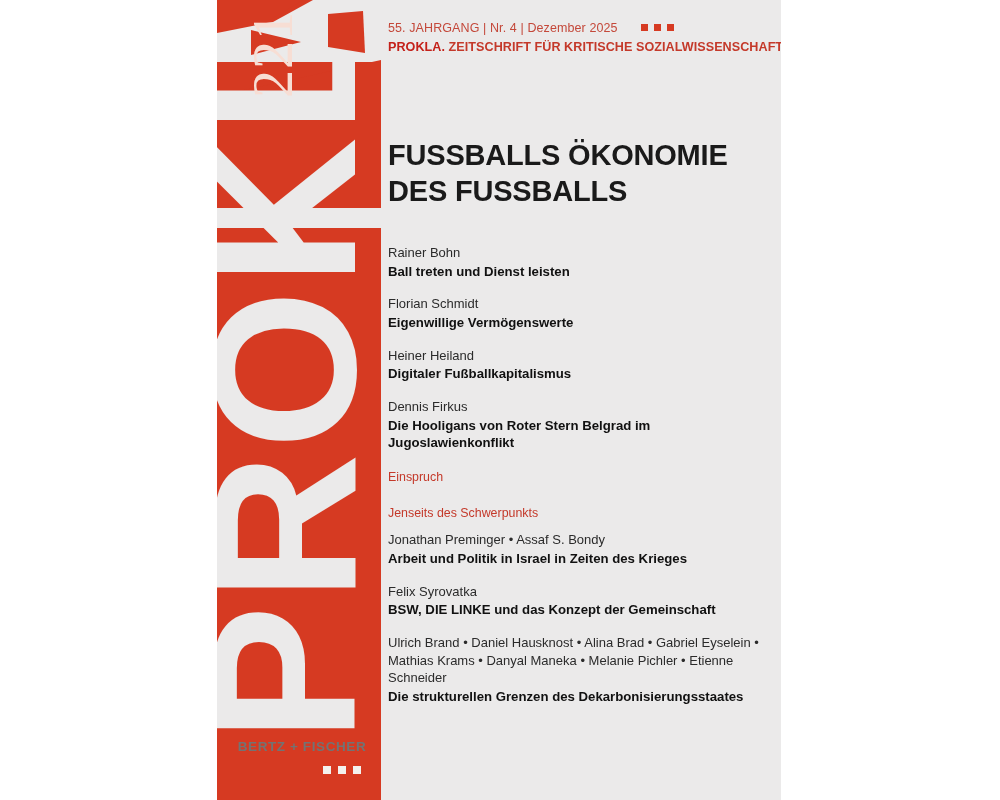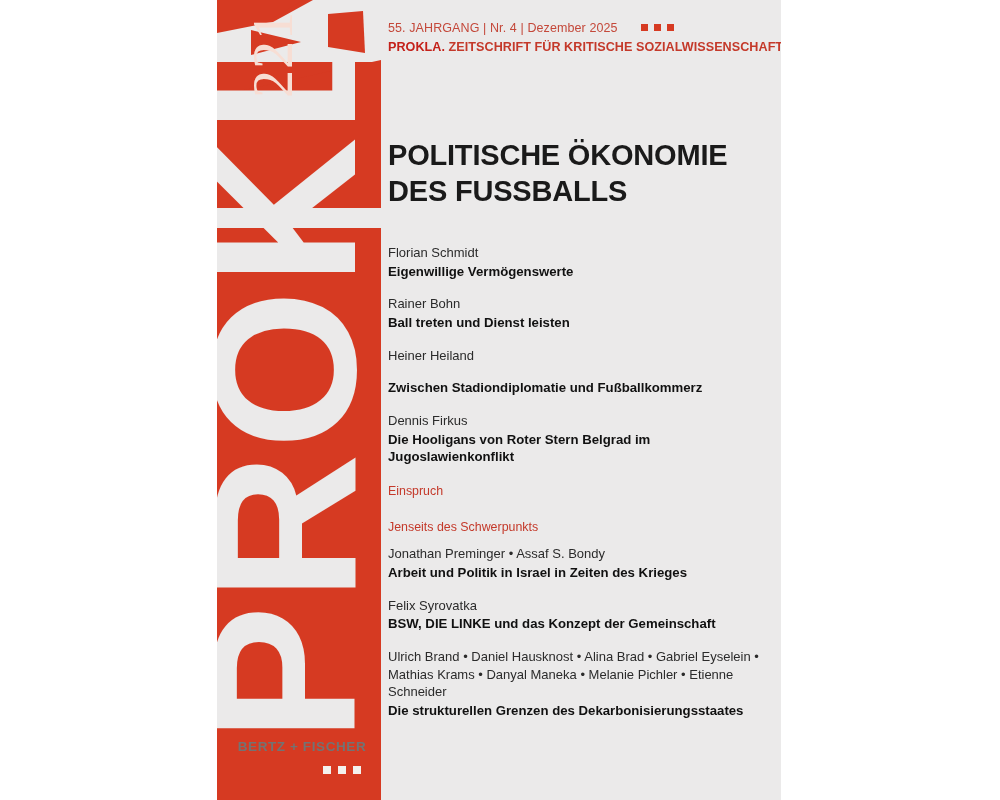--- a/index.html
+++ b/index.html
@@ -230,42 +230,42 @@
           <span class="dots">
             <i></i><i></i><i></i>
           </span>
         </div>
         <div id="journal-line">
           <span class="brand">PROKLA.</span><span> ZEITSCHRIFT FÜR KRITISCHE SOZIALWISSENSCHAFT</span>
         </div>
       </div>
 
       <div id="cover-title">
-        <div>POLITISCHE ÖKONOMIE</div>
+        <div>FUSSBALLS ÖKONOMIE</div>
         <div>DES FUSSBALLS</div>
       </div>
 
       <div id="toc">
+
+        <div class="entry">
+          <div class="authors">Rainer Bohn</div>
+          <div class="headline">Ball treten und Dienst leisten</div>
+        </div>
 
         <div class="entry">
           <div class="authors">Florian Schmidt</div>
           <div class="headline">Eigenwillige Vermögenswerte</div>
         </div>
 
         <div class="entry">
-          <div class="authors">Rainer Bohn</div>
-          <div class="headline">Ball treten und Dienst leisten</div>
-        </div>
-
-        <div class="entry">
           <div class="authors">Heiner Heiland</div>
-        </div>
-
-        <div class="entry">
-          <div class="headline">Zwischen Stadiondiplomatie und Fußballkommerz</div>
+          <div class="headline">Digitaler Fußballkapitalismus</div>
+        </div>
+
+        <div class="entry">
         </div>
 
         <div class="entry">
           <div class="authors">Dennis Firkus</div>
           <div class="headline">Die Hooligans von Roter Stern Belgrad im Jugoslawienkonflikt</div>
         </div>
 
         <div class="section-head first">Einspruch</div>
 
 

